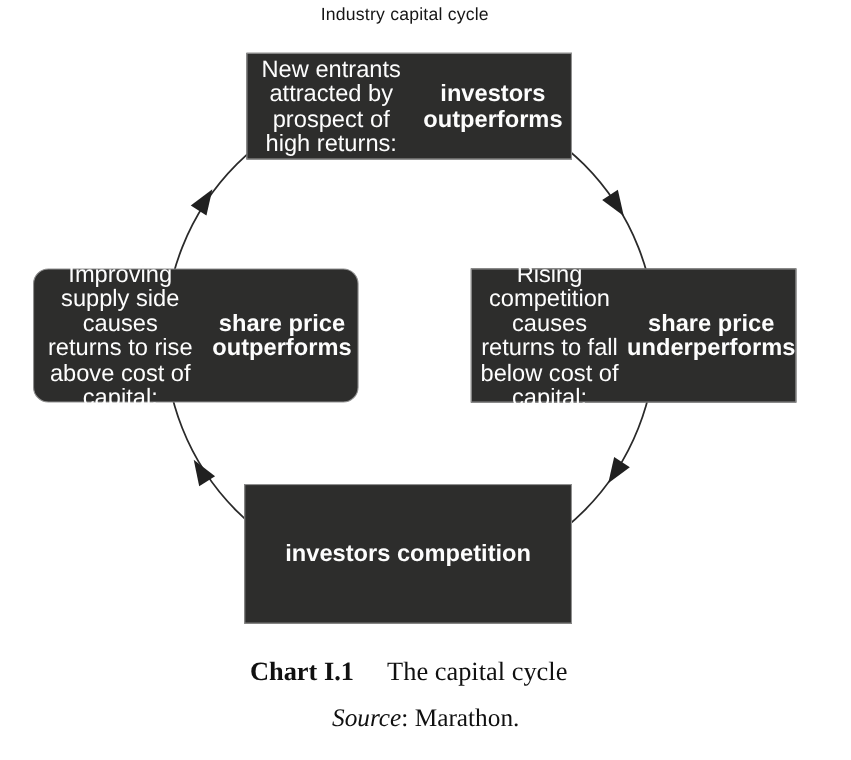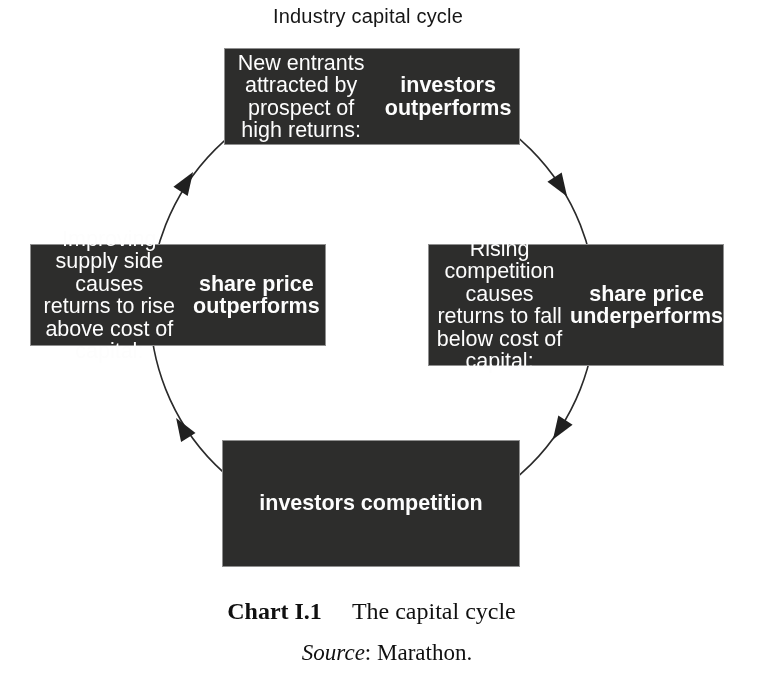--- a/index.html
+++ b/index.html
@@ -8,21 +8,21 @@
     width: 774px;
     height: 691px;
     background: #ffffff;
     overflow: hidden;
     font-family: "Liberation Sans", sans-serif;
   }
   .fig-title {
     position: absolute;
     top: 5px; left: 0; width: 736px;
     text-align: center;
-    font-size: 20px;
+    font-size: 16px;
     color: #161616;
     letter-spacing: 0.2px;
   }
   .cycle-svg {
     position: absolute;
     top: 0; left: 0;
     width: 774px; height: 691px;
   }
   .node {
     position: absolute;
@@ -35,21 +35,21 @@
     align-items: center;
     justify-content: center;
     text-align: center;
     font-size: 21.5px;
     line-height: 22.5px;
   }
   .node-text { white-space: pre-line; }
   .node-emph { white-space: pre-line; font-weight: bold; }
   .node-top    { left: 224px; top: 48px;  width: 296px; height: 97px; }
   .node-right  { left: 428px; top: 244px; width: 296px; height: 122px; }
-  .node-left   { left: 30px;  top: 244px; width: 296px; height: 102px; }
+  .node-left   { left: 30px;  top: 244px; width: 296px; height: 122px; border-radius: 14px; }
   .node-bottom { left: 222px; top: 440px; width: 298px; height: 127px; }
   .caption {
     position: absolute;
     top: 598px; left: 0; width: 743px;
     text-align: center;
     font-family: "Liberation Serif", serif;
     font-size: 24px;
     color: #101010;
   }
   .caption-label { font-weight: bold; margin-right: 30px; }

